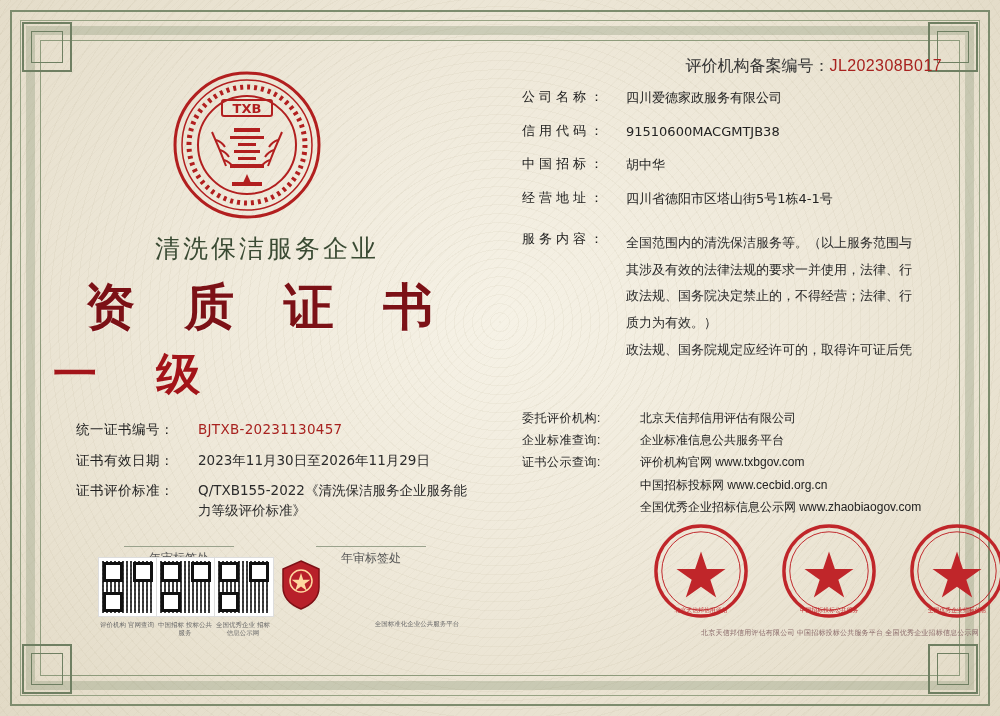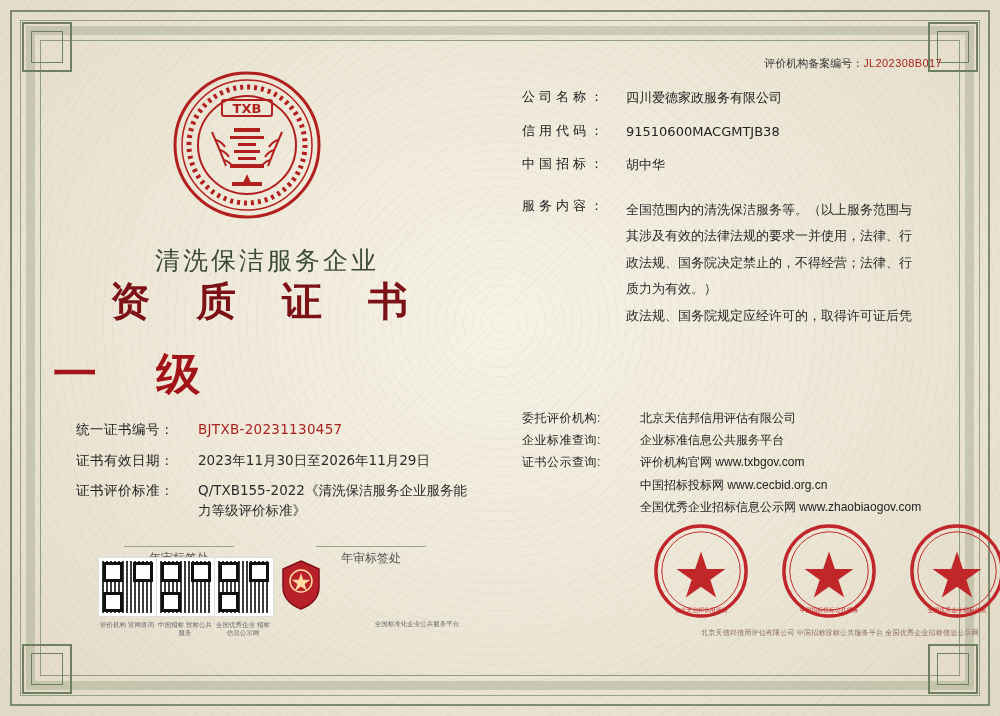--- a/index.html
+++ b/index.html
@@ -62,26 +62,25 @@
   }
   .seal-wrap{
     position:absolute;left:120px;top:18px;width:150px;height:150px;
   }
   .seal-wrap svg{display:block;}
   .title-sub{
     position:absolute;top:180px;left:0;width:430px;
     text-align:center;
     font-size:25px;letter-spacing:3px;color:#3a4a33;
     font-family:"DejaVu Sans","Liberation Sans",sans-serif;
-    margin-top:12px;
   }
   .title-main{
     position:absolute;top:222px;left:0;width:430px;
     text-align:center;
-    font-size:40px;font-weight:bold;letter-spacing:16px;
+    font-size:50px;font-weight:bold;letter-spacing:16px;
     color:#7c1116;
     font-family:"DejaVu Sans","Liberation Sans",sans-serif;
     text-shadow:0 1px 0 rgba(255,255,255,.4);
   }
   .title-level{
     position:absolute;top:293px;left:1px;width:430px;
     text-align:left;
     font-size:44px;font-weight:bold;letter-spacing:22px;
     color:#a31419;
     font-family:"DejaVu Sans","Liberation Sans",sans-serif;
@@ -135,21 +134,21 @@
     position:absolute;left:300px;top:568px;width:130px;
     font-size:6.5px;color:#6a6a6a;text-align:center;
   }
 
   
   .right{
     position:absolute;left:470px;top:0;right:0;height:100%;
   }
   .reg-no{
     position:absolute;right:6px;top:4px;
-    font-size:11px;color:#333;white-space:nowrap;
+    font-size:16px;color:#333;white-space:nowrap;
   }
   .reg-no b{color:#a8221f;font-weight:normal;letter-spacing:.4px;}
 
   .info{
     position:absolute;left:0;top:36px;width:100%;
     font-size:13px;color:#222;
     font-family:"DejaVu Sans","Liberation Sans",sans-serif;
   }
   .info-row{display:flex;margin-bottom:14px;}
   .info-label{
@@ -312,20 +311,24 @@
           <div class="info-val">四川爱德家政服务有限公司</div>
         </div>
         <div class="info-row">
           <div class="info-label">信用代码：</div>
           <div class="info-val">91510600MACGMTJB38</div>
         </div>
         <div class="info-row">
           <div class="info-label">中国招标：</div>
           <div class="info-val">胡中华</div>
         </div>
+        <div class="info-row">
+          <div class="info-label">经营地址：</div>
+          <div class="info-val">四川省德阳市区塔山街5号1栋4-1号</div>
+        </div>
 
         <div class="info-row svc" style="margin-top:22px;">
           <div class="info-label">服务内容：</div>
           <div class="info-val">
             <div>全国范围内的清洗保洁服务等。（以上服务范围与</div>
             <div>其涉及有效的法律法规的要求一并使用，法律、行</div>
             <div>政法规、国务院决定禁止的，不得经营；法律、行</div>
             <div>质力为有效。）</div>
             <div>政法规、国务院规定应经许可的，取得许可证后凭</div>
           </div>

